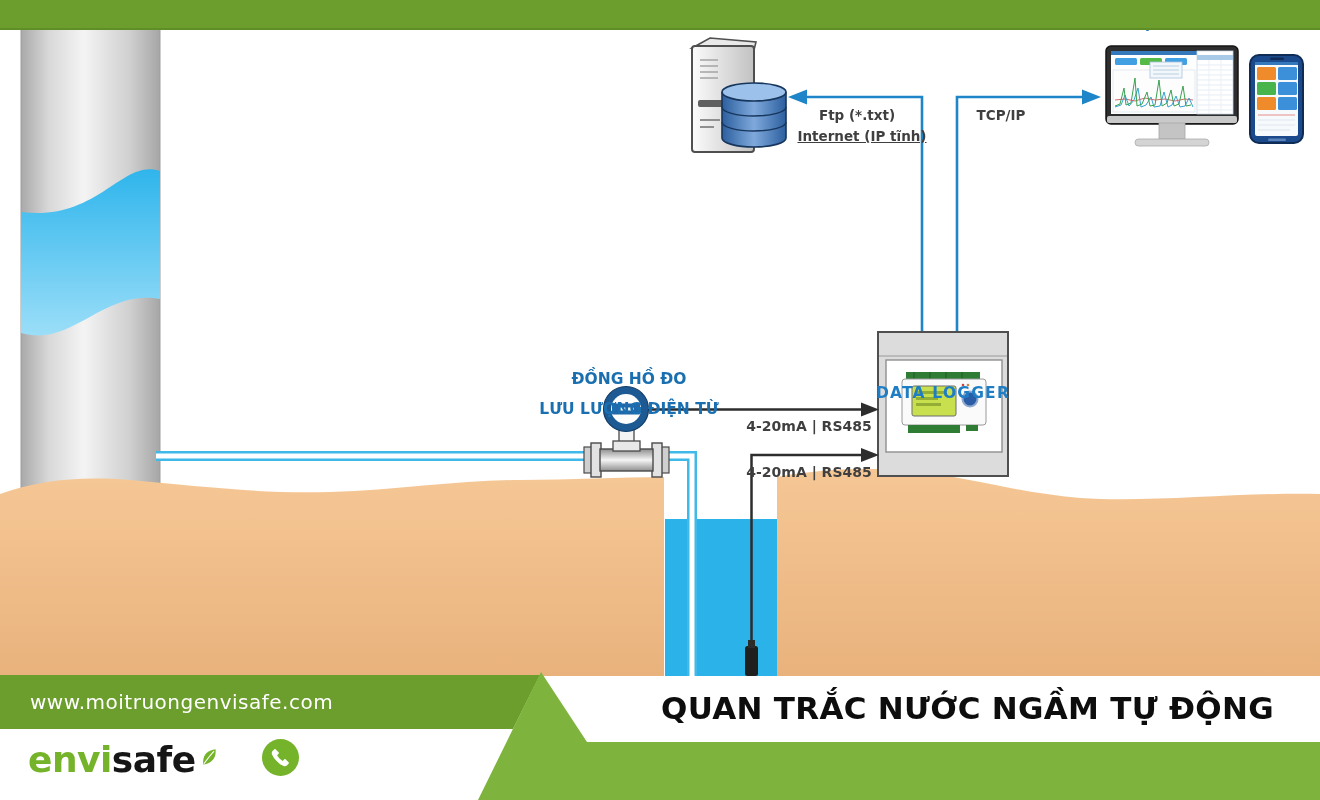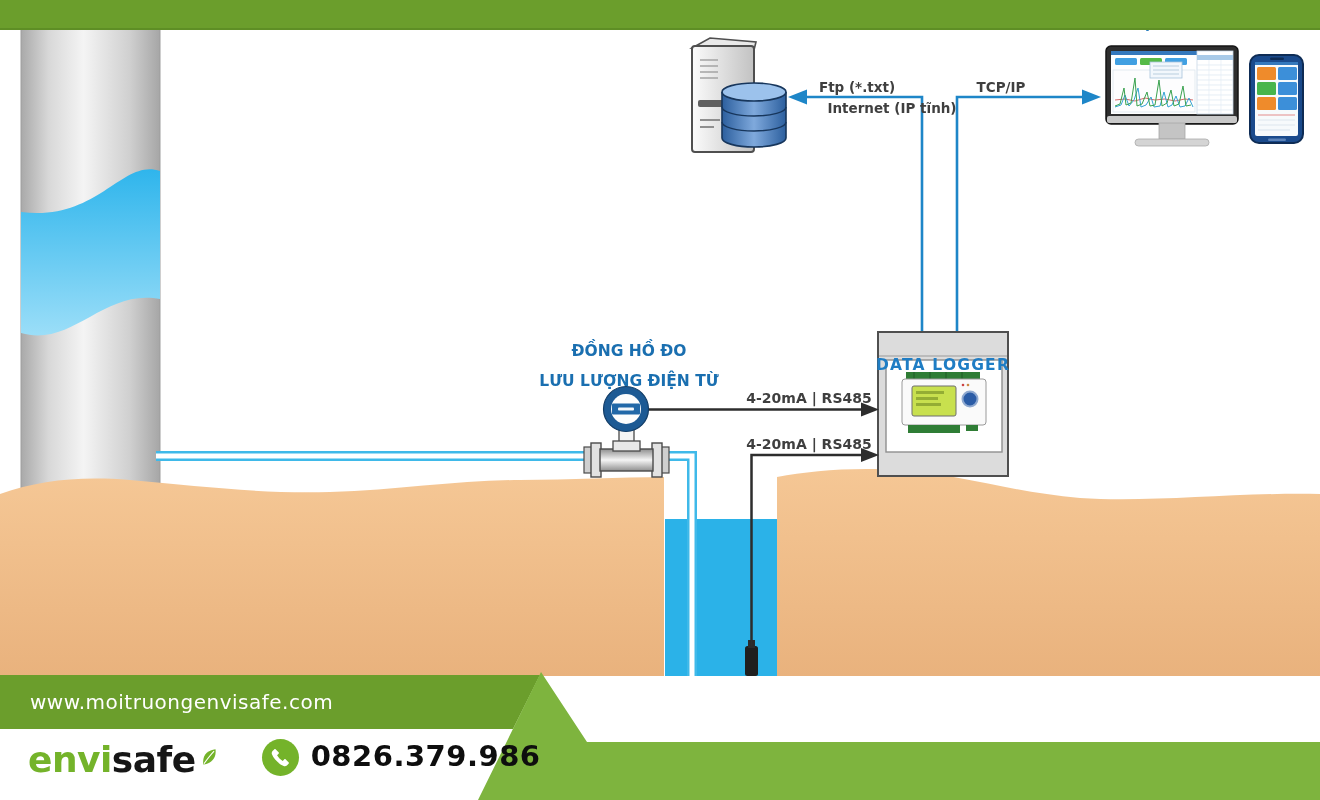--- a/index.html
+++ b/index.html
@@ -3,30 +3,30 @@
 <meta charset="utf-8">
 <style>
   html,body{margin:0;padding:0;background:#ffffff;}
   #stage{position:relative;width:1320px;height:800px;background:#ffffff;overflow:hidden;
          font-family:"DejaVu Sans","Liberation Sans",sans-serif;}
   #diagram-svg{position:absolute;left:0;top:0;z-index:1;}
   
   .topbar{position:absolute;left:0;top:0;width:1320px;height:28px;background:#6b9e2c;
           border-bottom:2px solid #5e8e25;z-index:6;}
   
-  .lbl{position:absolute;transform:translateX(-50%);white-space:nowrap;z-index:8;}
+  .lbl{position:absolute;transform:translateX(-50%);white-space:nowrap;z-index:8;margin-top:28px;}
   
   .cutlbl{position:absolute;transform:translateX(-50%);white-space:nowrap;z-index:3;
           top:15px;font-size:14px;font-weight:800;color:#2a7fc0;}
   .cut-left{left:730px;}
   .cut-right{left:1205px;}
   
   .conn{font-size:13.5px;font-weight:600;color:#3f3f3f;}
   .lbl-ftp{left:857px;top:79px;}
-  .lbl-internet{left:892px;top:100px;}
+  .lbl-internet{left:862px;top:100px;text-decoration:underline;}
   .lbl-tcp{left:1001px;top:79px;text-align:right;}
   .lbl-sig1{left:809px;top:390px;font-size:14px;}
   .lbl-sig2{left:809px;top:436px;font-size:14px;}
   
   .bluecap{font-size:15.5px;font-weight:700;color:#1a6fb0;}
   .lbl-fm1{left:629px;top:342px;}
   .lbl-fm2{left:629px;top:372px;}
   .lbl-dl{left:943px;top:356px;color:#1f7dc4;letter-spacing:1.2px;}
   
   .url-text{position:absolute;left:30px;top:675px;height:54px;line-height:54px;
@@ -239,33 +239,33 @@
   <div class="lbl conn lbl-internet">Internet (IP tĩnh)</div>
   <div class="lbl conn lbl-tcp">TCP/IP</div>
   <div class="lbl conn lbl-sig1">4-20mA | RS485</div>
   <div class="lbl conn lbl-sig2">4-20mA | RS485</div>
 
   <div class="lbl bluecap lbl-fm1">ĐỒNG HỒ ĐO</div>
   <div class="lbl bluecap lbl-fm2">LƯU LƯỢNG ĐIỆN TỪ</div>
   <div class="lbl bluecap lbl-dl">DATA LOGGER</div>
 
   <div class="url-text">www.moitruongenvisafe.com</div>
+  <div class="title-band">QUAN TRẮC NƯỚC NGẦM TỰ ĐỘNG</div>
 
   <div class="brandrow">
     <div class="brand">
       <span class="p1">envi</span>
         <span class="p2">safe</span>
       <span class="leaf">
         <svg width="22" height="20" viewBox="0 0 24 24" style="transform:rotate(-8deg);">
           <path d="M4,20 C4,8 12,4 21,4 C21,15 13,20 4,20 Z" fill="#74b32a"></path>
           <path d="M5,19 C10,14 14,10 19,6" fill="none" stroke="#ffffff" stroke-width="1.3"></path>
         </svg>
       </span>
     </div>
     <div class="phonebadge">
       <svg width="21" height="21" viewBox="0 0 24 24">
         <path d="M6.6,2.8 L9.8,6 C10.3,6.5 10.3,7.3 9.8,7.8 L8.1,9.5 C9.3,11.9 12.1,14.7 14.5,15.9 L16.2,14.2 C16.7,13.7 17.5,13.7 18,14.2 L21.2,17.4 C21.7,17.9 21.7,18.7 21.2,19.2 L19.3,21.1 C18.4,22 16.9,22.3 15.6,21.8 C10.2,19.6 4.4,13.8 2.2,8.4 C1.7,7.1 2,5.6 2.9,4.7 L4.8,2.8 C5.3,2.3 6.1,2.3 6.6,2.8 Z" fill="#ffffff"></path>
       </svg>
     </div>
-    <div class="phonenum">0826.379.986</div>
   </div>
 
 </div>
 
 </body></html>

